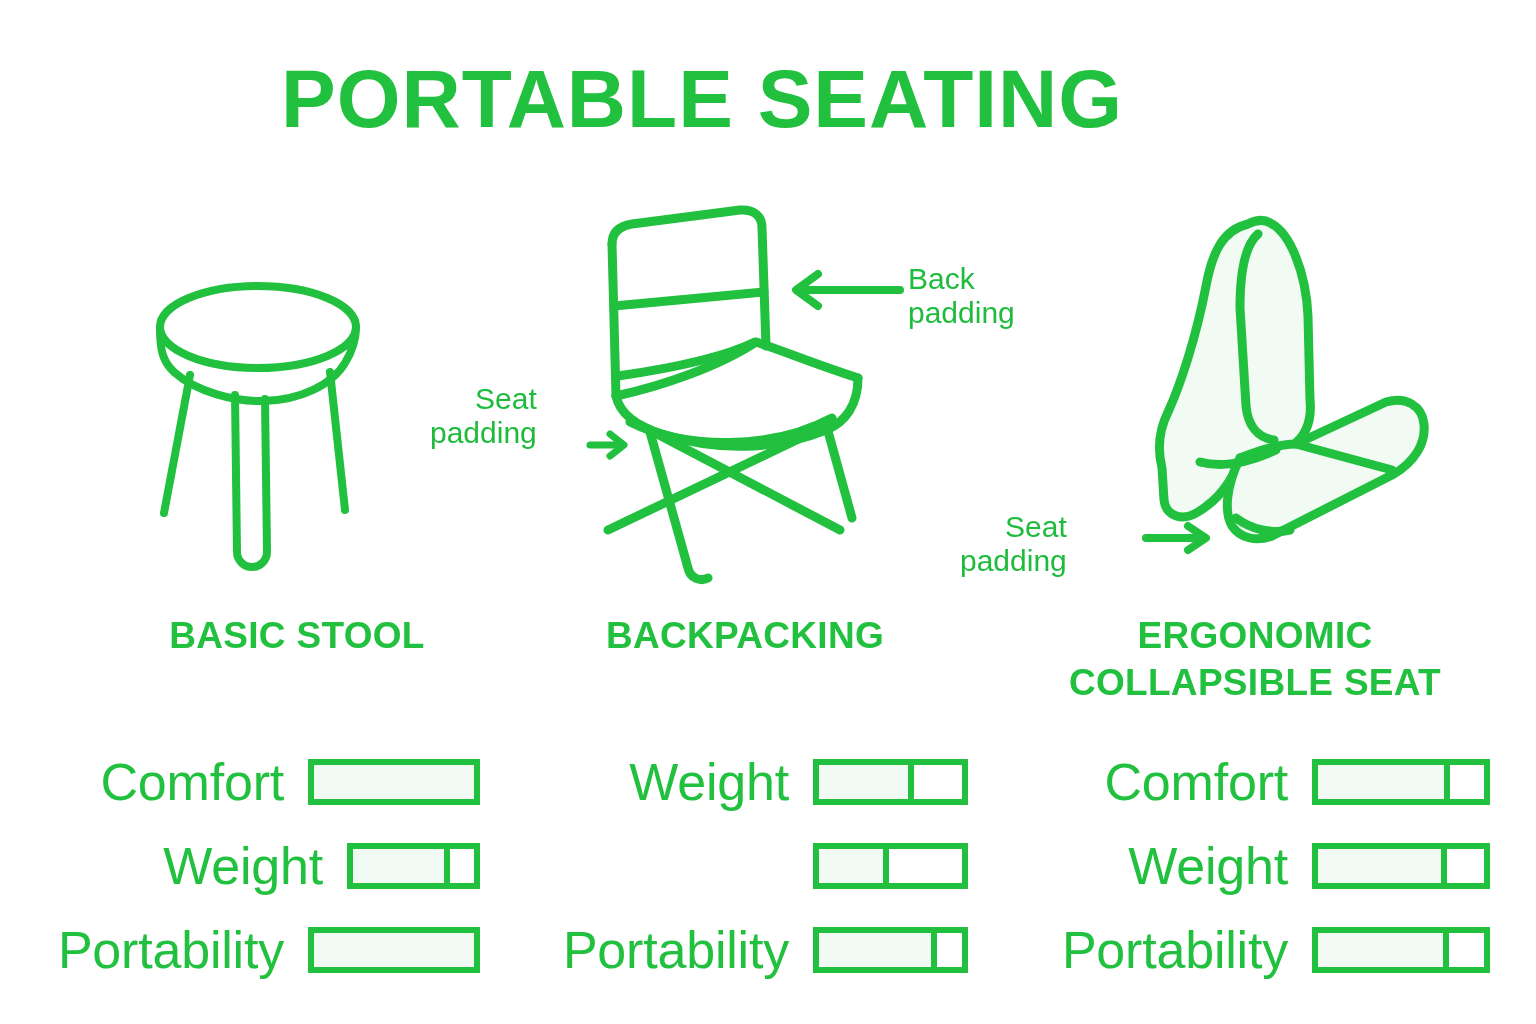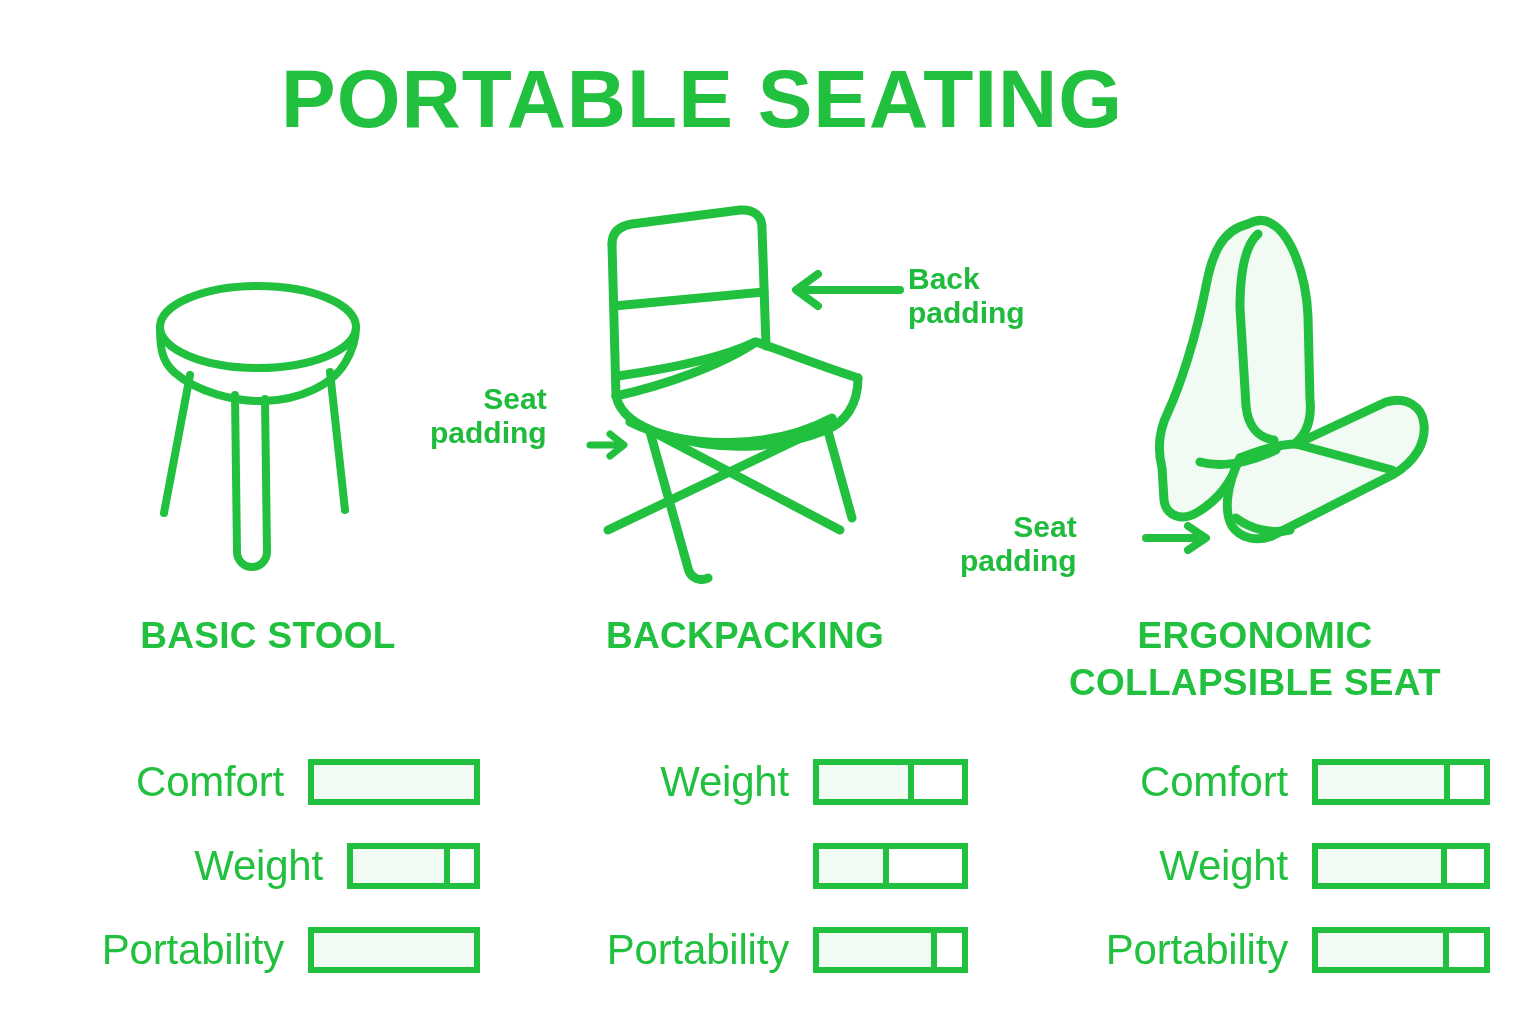--- a/index.html
+++ b/index.html
@@ -44,21 +44,21 @@
 
   #illus-stool  { left: 140px; top: 275px; }
   #illus-chair  { left: 590px; top: 200px; }
   #illus-seat   { left: 1140px; top: 200px; }
 
   
   .callout {
     position: absolute;
     color: #1fbb3c;
     font-size: 30px;
-    font-weight: bold;
+    font-weight: normal;
     line-height: 1.12;
   }
   .callout .line { display: block; white-space: nowrap; }
   .callout.align-right .line { text-align: right; }
 
   #callout-back-support { left: 908px; top: 262px; }
   #callout-seat-padding-chair { left: 430px; top: 382px; text-align: right; }
   #callout-seat-padding-seat { left: 960px; top: 510px; text-align: right; }
 
   
@@ -71,39 +71,39 @@
   .product-name {
     position: absolute;
     text-align: center;
     color: #22c03f;
     font-weight: bold;
     font-size: 37px;
     line-height: 1.28;
     letter-spacing: 0.3px;
   }
   .product-name .line { display: block; white-space: nowrap; }
-  #name-col-0 { left: 48px;  top: 612px; width: 440px; }
+  #name-col-0 { left: 77px;  top: 612px; width: 440px; }
   #name-col-1 { left: 515px; top: 612px; width: 460px; }
   #name-col-2 { left: 1005px; top: 612px; width: 500px; }
 
   
   .ratings-col { position: absolute; }
   #ratings-col-0 { left: 20px;   top: 740px; width: 460px; }
   #ratings-col-1 { left: 508px;  top: 740px; width: 460px; }
   #ratings-col-2 { left: 1000px; top: 740px; width: 490px; }
 
   .rating-row {
     display: flex;
     align-items: center;
     justify-content: flex-end;
     height: 84px;
   }
   .rating-label {
     color: #22c03f;
-    font-size: 42px;
+    font-size: 52px;
     font-weight: normal;
     line-height: 1;
     text-align: right;
     white-space: nowrap;
     padding-right: 24px;
     letter-spacing: -0.2px;
   }
   .meter {
     box-sizing: border-box;
     height: 46px;

